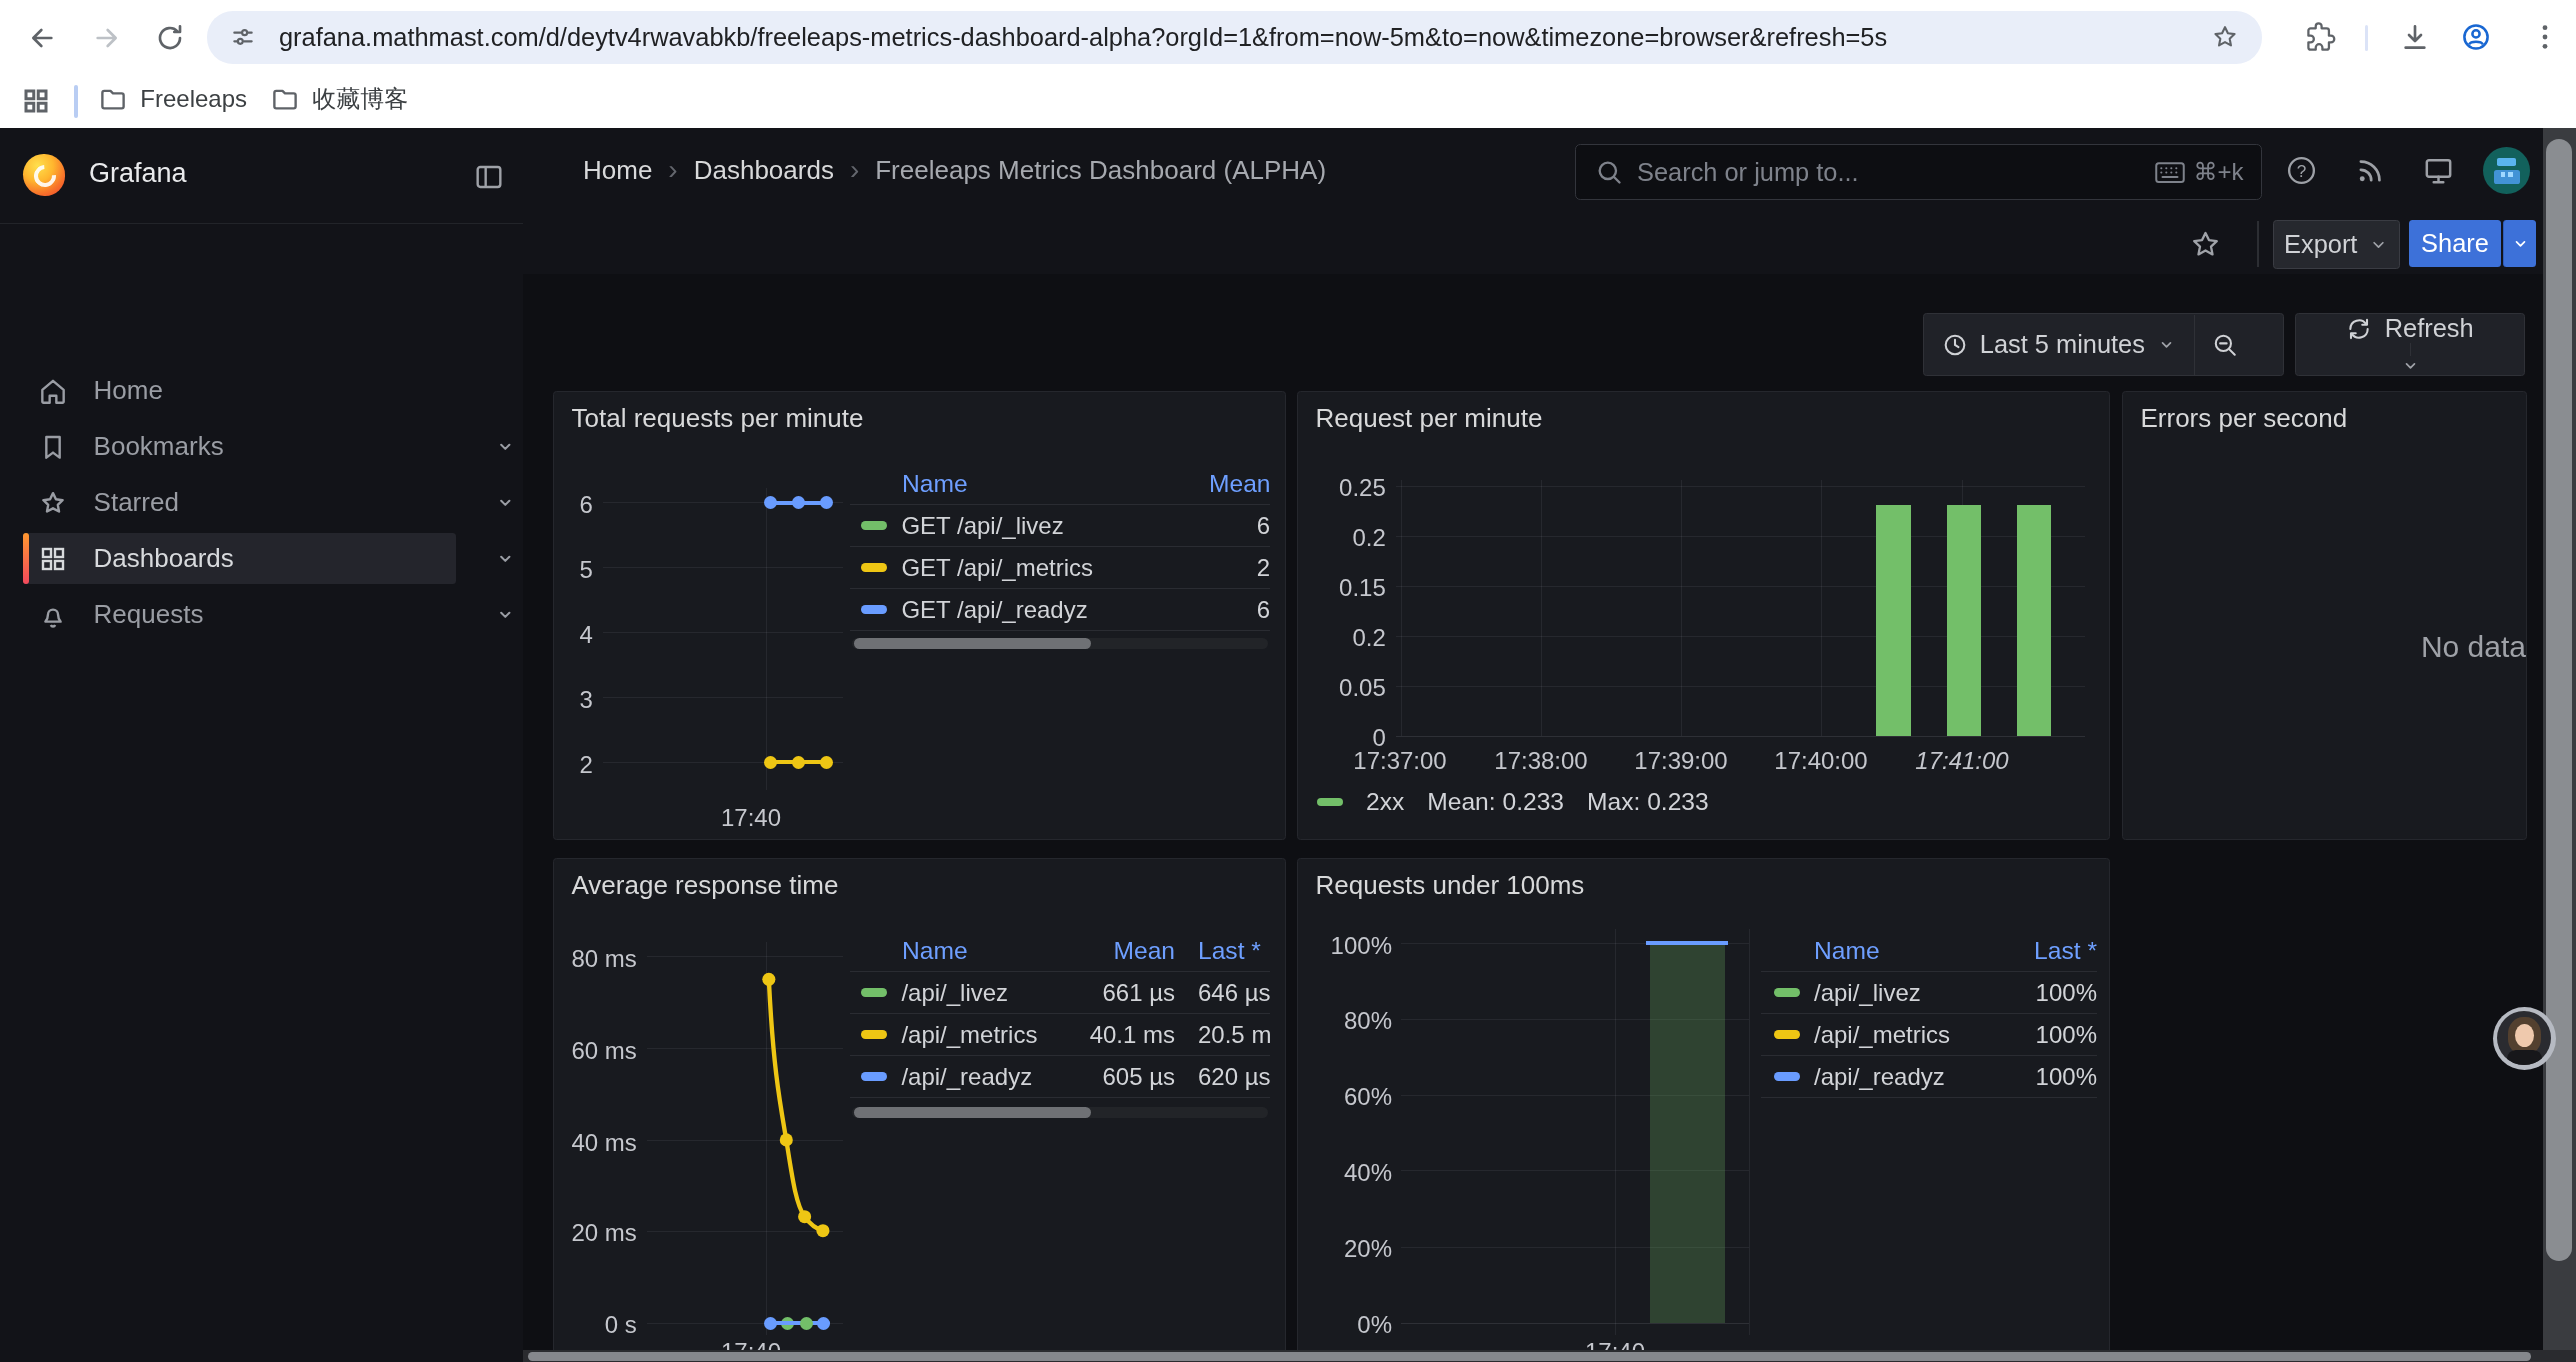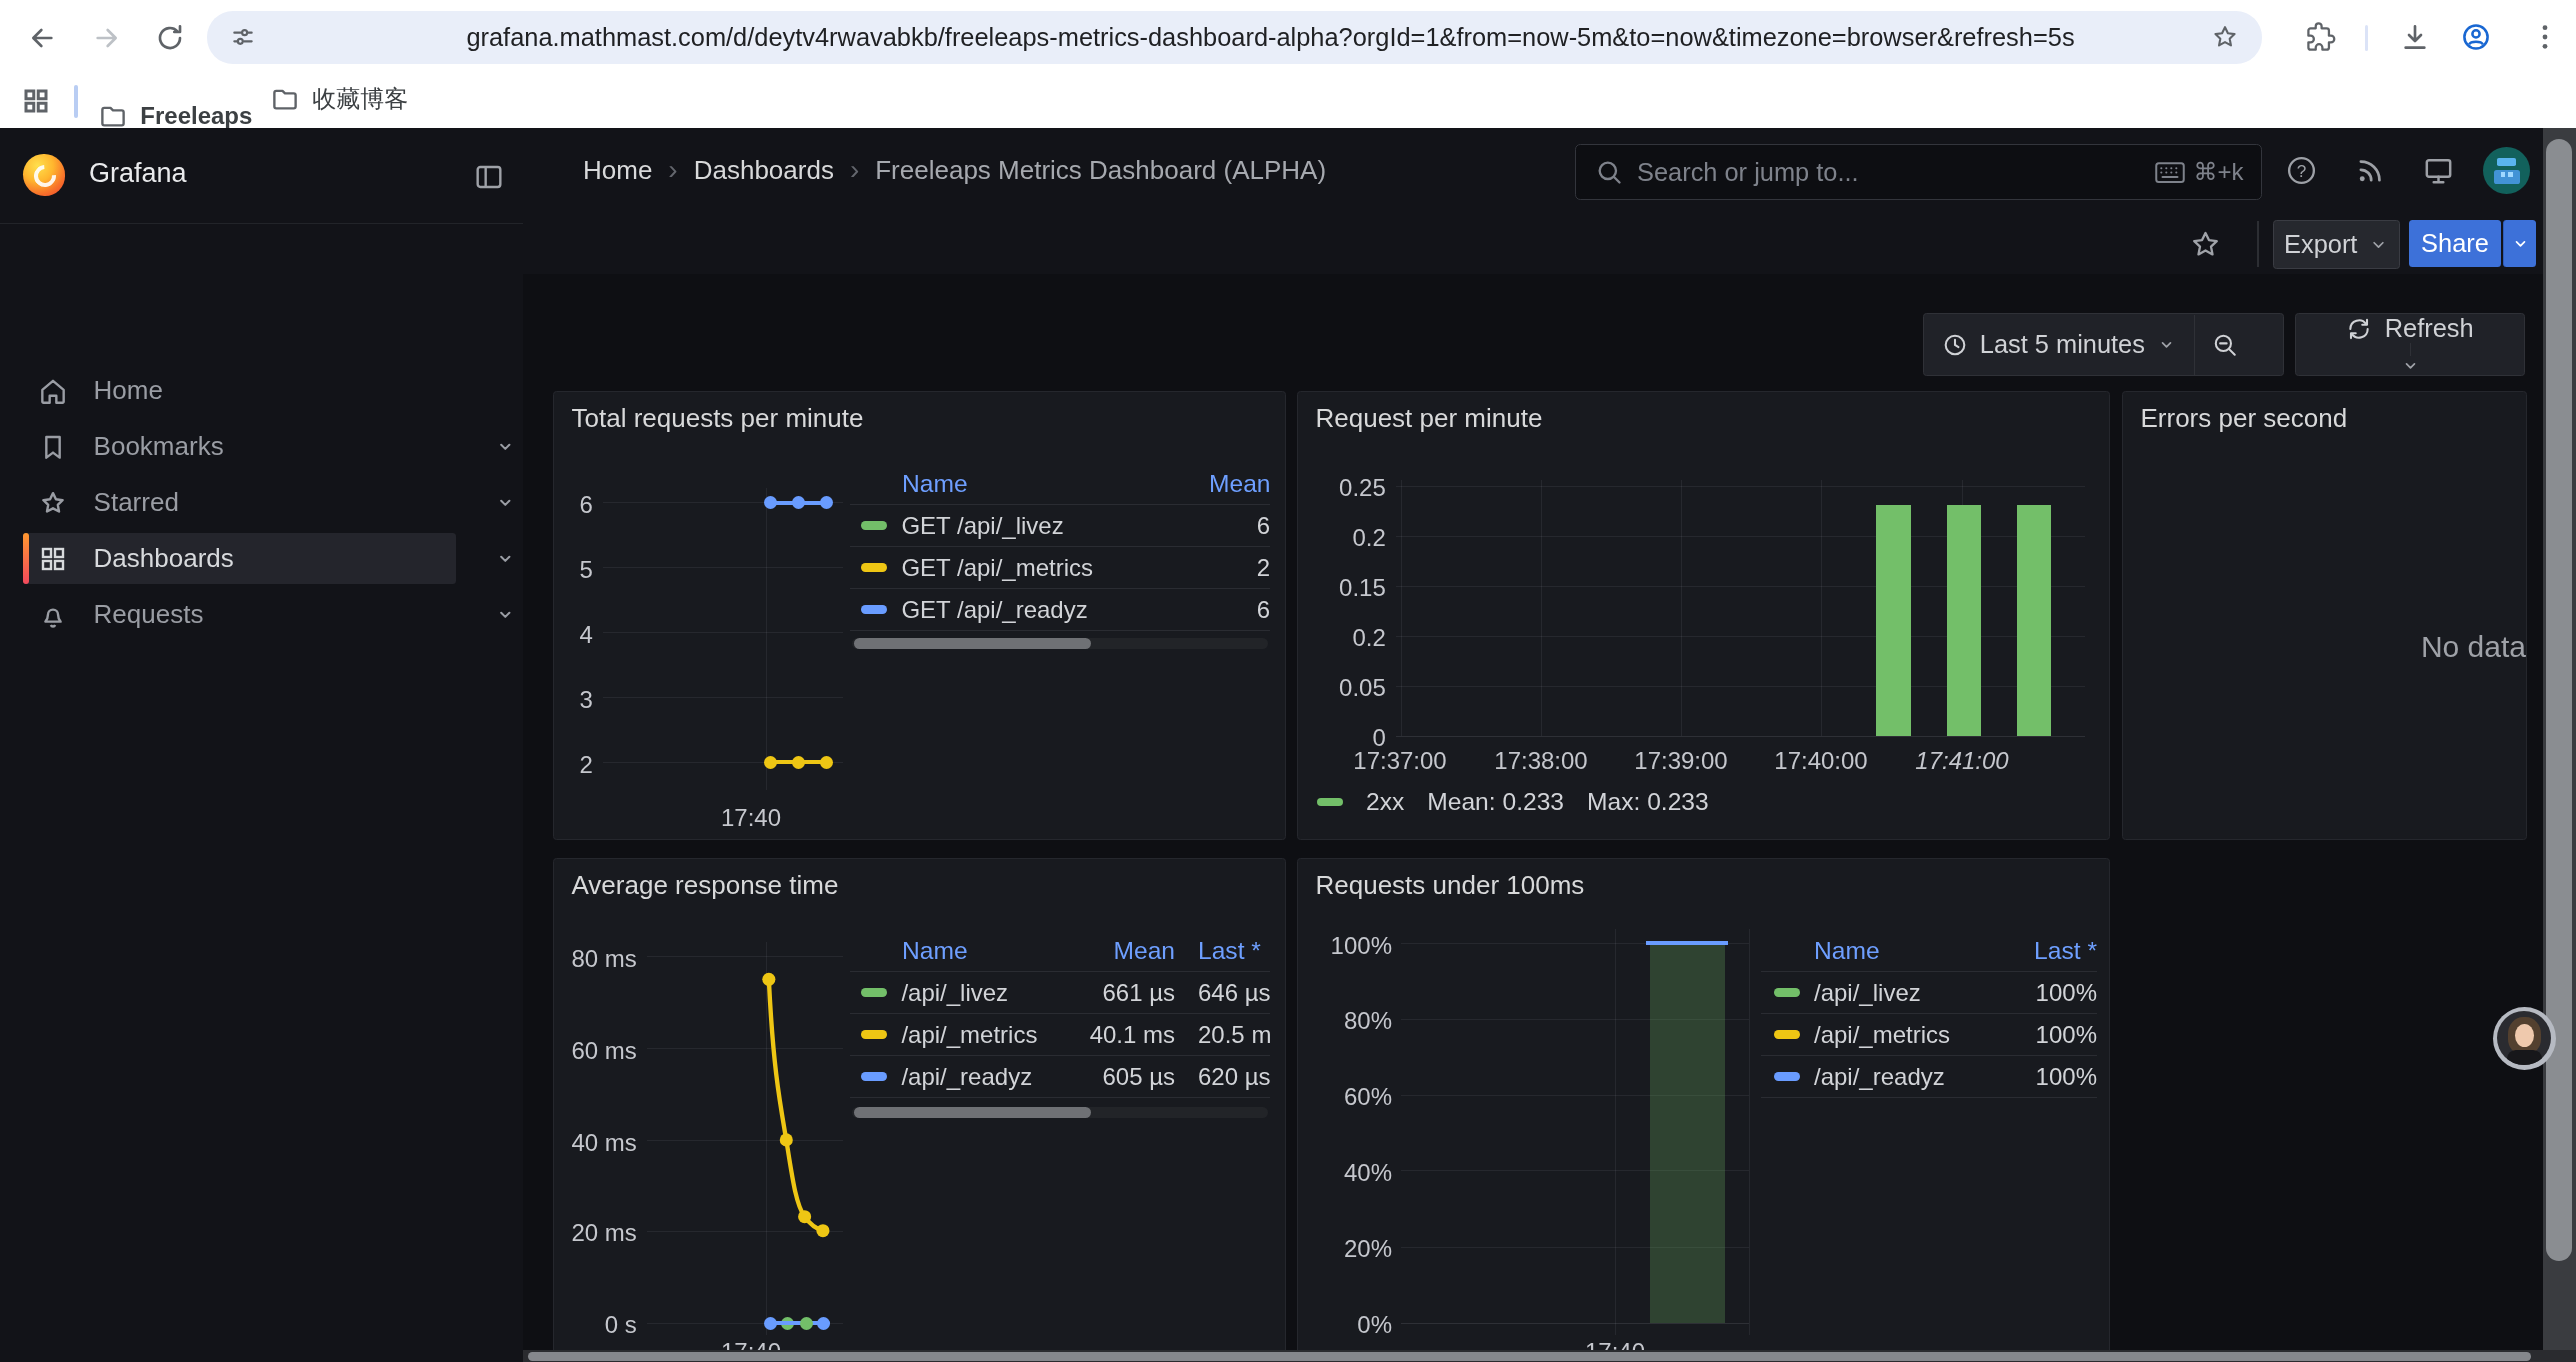--- a/index.html
+++ b/index.html
@@ -7,21 +7,21 @@
     font-family:"Liberation Sans",sans-serif;background:#0e0f13;}
   .abs{position:absolute;}
   svg{display:block;}
 
   
   .browser-top{position:absolute;left:0;top:0;width:2576px;height:74px;background:#ffffff;}
   .bicon{color:#5f6368;}
   .bicon.disabled{color:#bdc1c6;}
   .urlbar{position:absolute;left:207px;top:10.5px;width:2055px;height:53px;border-radius:26px;
     background:#e9eef9;display:flex;align-items:center;color:#202124;}
-  .url-text{font-size:25.4px;color:#202124;white-space:nowrap;overflow:hidden;flex:1;text-align:center;}
+  .url-text{font-size:25.4px;color:#202124;white-space:nowrap;overflow:hidden;flex:1;}
   .bookmarks-bar{position:absolute;left:0;top:74px;width:2576px;height:54px;background:#ffffff;}
   .bm-label{font-size:24px;color:#3c4043;}
   .sidebar{position:absolute;left:0;top:128px;width:523px;height:1235px;background:#121318;border-right:0.9px solid #222429;}
   .side-head{position:absolute;left:0;top:0;width:523px;height:95px;border-bottom:0.9px solid #222429;}
   .brand{position:absolute;left:89px;top:30px;font-size:27px;color:#e9eaec;font-weight:500;}
   .logo{position:absolute;left:23px;top:26px;width:42px;height:42px;border-radius:50% 50% 48% 52%;
     background:radial-gradient(circle at 35% 28%,#ffe04d 0%,#ffb62e 38%,#f8742a 68%,#ef3b2d 100%);}
   .logo .swirl{position:absolute;left:11.4px;top:11.4px;width:14px;height:14px;border:4.4px solid rgba(255,255,255,.9);
     border-top-color:transparent;border-radius:50%;transform:rotate(40deg);}
   .nav-item{position:absolute;left:14px;width:491px;height:51px;display:flex;align-items:center;color:#9a9da4;}
@@ -160,21 +160,21 @@
   <div class="bookmarks-bar">
     <div class="abs bicon" style="left:21px;top:12.3px;">
       <svg width="30" height="30" viewBox="0 0 24 24" fill="none" stroke="currentColor" stroke-width="2.4">
           <rect x="4" y="4" width="6.2" height="6.2"></rect>
           <rect x="13.8" y="4" width="6.2" height="6.2"></rect>
           <rect x="4" y="13.8" width="6.2" height="6.2"></rect>
           <rect x="13.8" y="13.8" width="6.2" height="6.2"></rect>
         </svg>
     </div>
     <div class="abs" style="left:74px;top:10.5px;width:4.4px;height:33px;background:#b9cdf3;border-radius:2.6px;"></div>
-    <div class="abs" style="left:98px;top:27px;display:flex;align-items:center;font-weight:bold;">
+    <div class="abs" style="left:98px;top:10px;display:flex;align-items:center;">
       <span class="bicon">
         <svg width="30" height="30" viewBox="0 0 24 24" fill="none" stroke="currentColor" stroke-width="1.9" stroke-linejoin="round">
             <path d="M3.5 7A1.5 1.5 0 0 1 5 5.5h5l2 2h7A1.5 1.5 0 0 1 20.5 9v9a1.5 1.5 0 0 1-1.5 1.5H5A1.5 1.5 0 0 1 3.5 18z"></path>
           </svg>
       </span>
       <span class="bm-label" style="margin-left:12.3px;">Freeleaps</span>
     </div>
     <div class="abs" style="left:270px;top:8.8px;display:flex;align-items:center;">
       <span class="bicon">
         <svg width="30" height="30" viewBox="0 0 24 24" fill="none" stroke="currentColor" stroke-width="1.9" stroke-linejoin="round">

